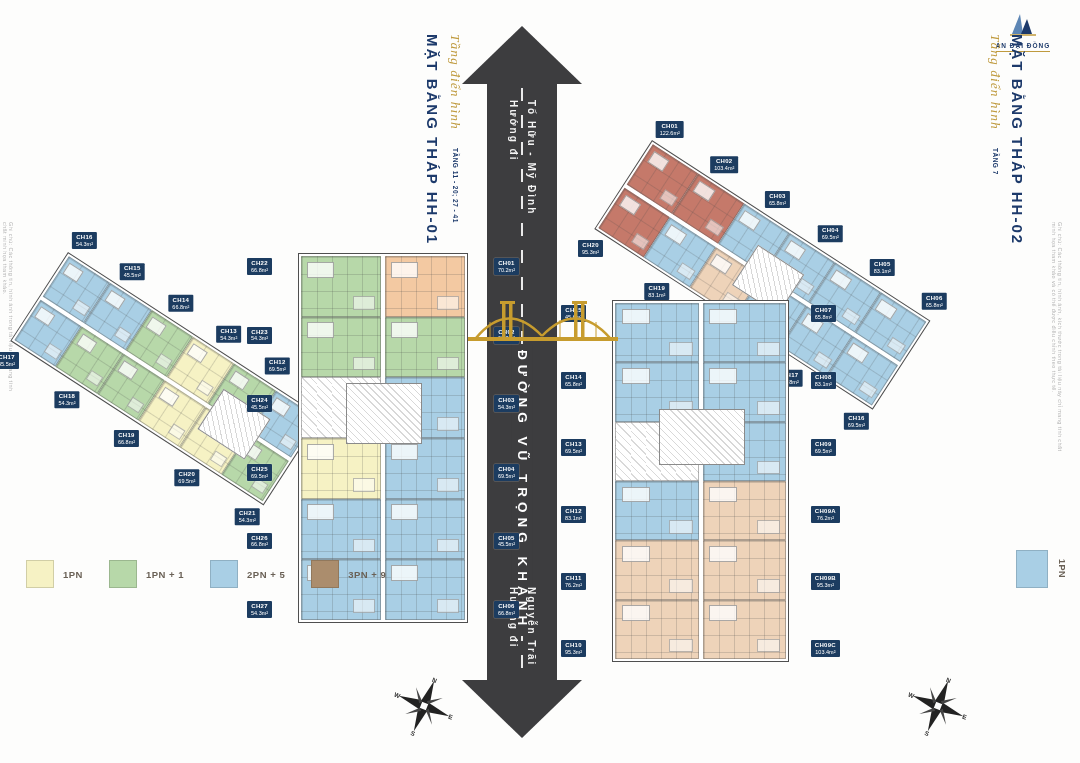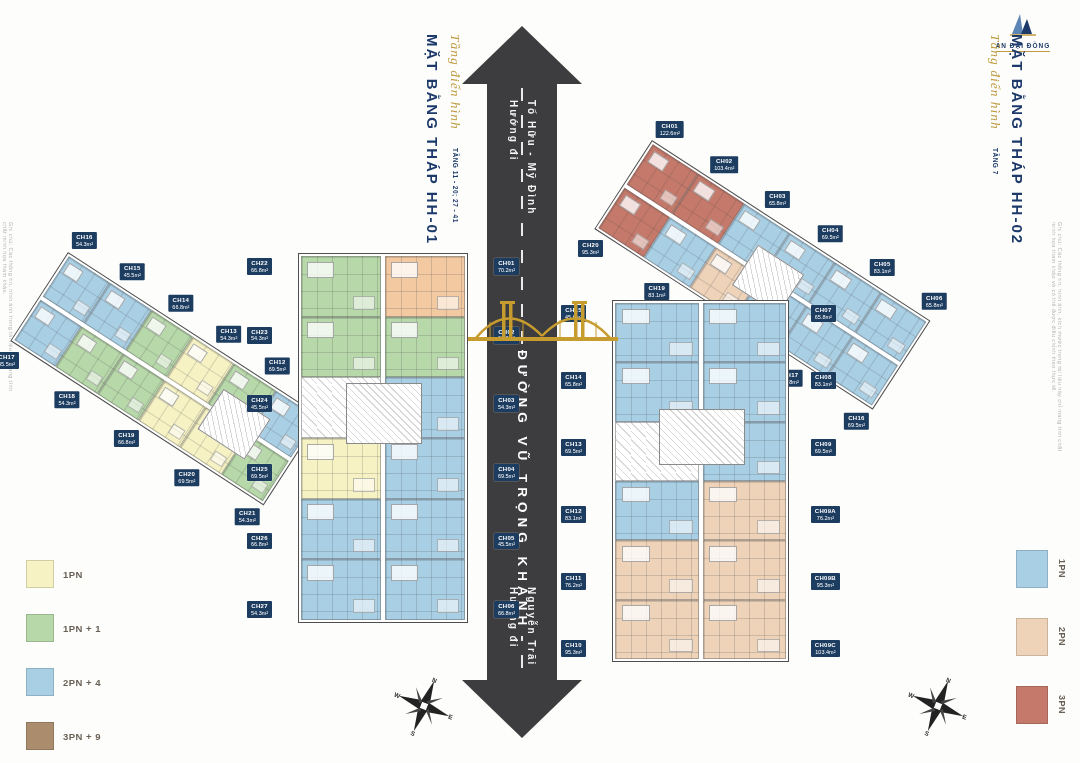--- a/index.html
+++ b/index.html
@@ -74,21 +74,21 @@
   .tags-left,.tags-right{position:absolute;top:4px;bottom:4px;display:flex;flex-direction:column;justify-content:space-between;}
   .tags-left{left:-52px;align-items:flex-end;}
   .tags-right{right:-52px;align-items:flex-start;}
   .tag{background:#1c3c60;color:#fff;padding:2px 4px;text-align:center;line-height:1.12;border-radius:1px;
      box-shadow:0 0 0 .5px rgba(255,255,255,.25);}
   .wing-rot .tags-top .tag,.wing-rot .tags-bottom .tag{transform:rotate(-33deg);}
   .tag-code{display:block;font-size:6px;font-weight:700;letter-spacing:.3px;}
   .tag-area{display:block;font-size:5.5px;}
 
   
-  .legend{position:absolute;display:flex;flex-direction:column;}
+  .legend{position:absolute;display:flex;flex-direction:row;}
   #legend-left{left:26px;top:560px;gap:26px;}
   #legend-right{left:1016px;top:550px;gap:30px;}
   .legend-item{display:flex;align-items:center;gap:9px;}
   .legend-swatch{width:26px;height:26px;border:.5px solid rgba(0,0,0,.15);display:inline-block;flex:none;}
   .legend-label{font-size:9.5px;color:#6a6156;font-weight:600;letter-spacing:.5px;}
   #legend-right .legend-swatch{width:30px;height:36px;}
   #legend-right .legend-label{writing-mode:vertical-rl;font-size:9px;}
 
   
   .compass{position:absolute;width:64px;height:64px;transform:rotate(22deg);}
@@ -448,21 +448,21 @@
       <div class="legend-item">
         <span class="legend-swatch" style="background: rgb(246, 242, 196);"></span>
         <span class="legend-label">1PN</span>
       </div>
       <div class="legend-item">
         <span class="legend-swatch" style="background: rgb(183, 216, 169);"></span>
         <span class="legend-label">1PN + 1</span>
       </div>
       <div class="legend-item">
         <span class="legend-swatch" style="background: rgb(169, 207, 229);"></span>
-        <span class="legend-label">2PN + 4</span>
+        <span class="legend-label">2PN + 5</span>
       </div>
       <div class="legend-item">
         <span class="legend-swatch" style="background: rgb(171, 141, 109);"></span>
         <span class="legend-label">3PN + 9</span>
       </div>
     </div>
   <div id="legend-right" class="legend">
       <div class="legend-item">
         <span class="legend-swatch" style="background: rgb(169, 207, 229);"></span>
         <span class="legend-label">1PN</span>

